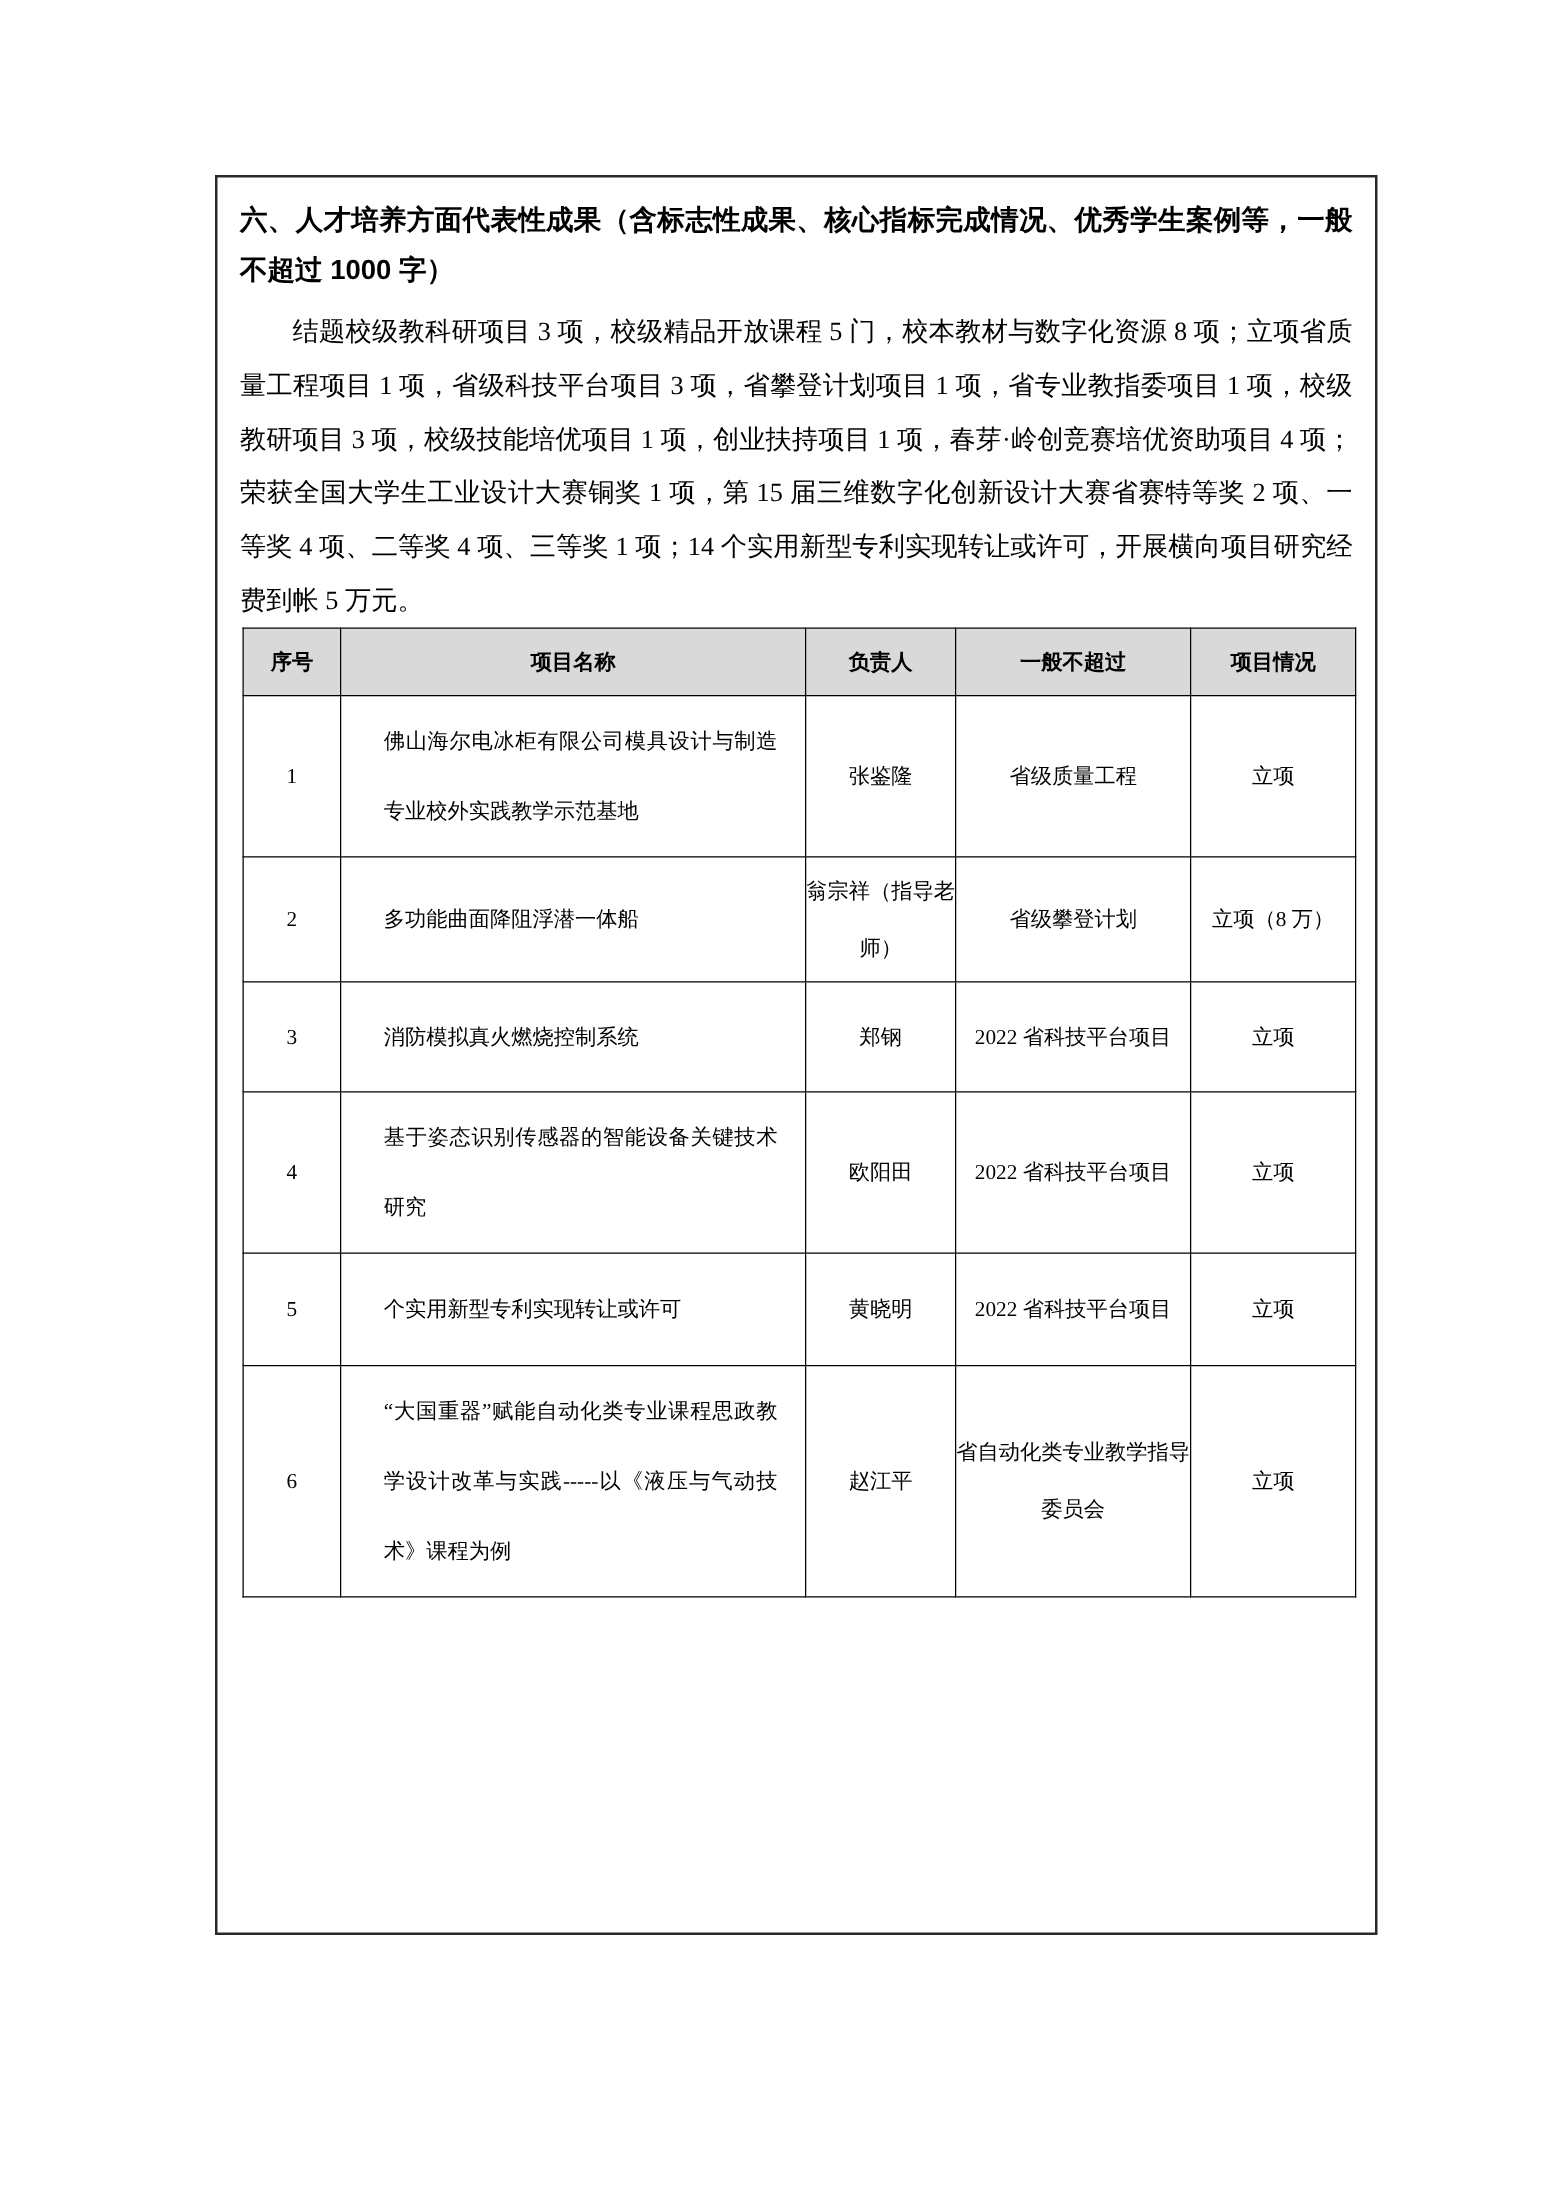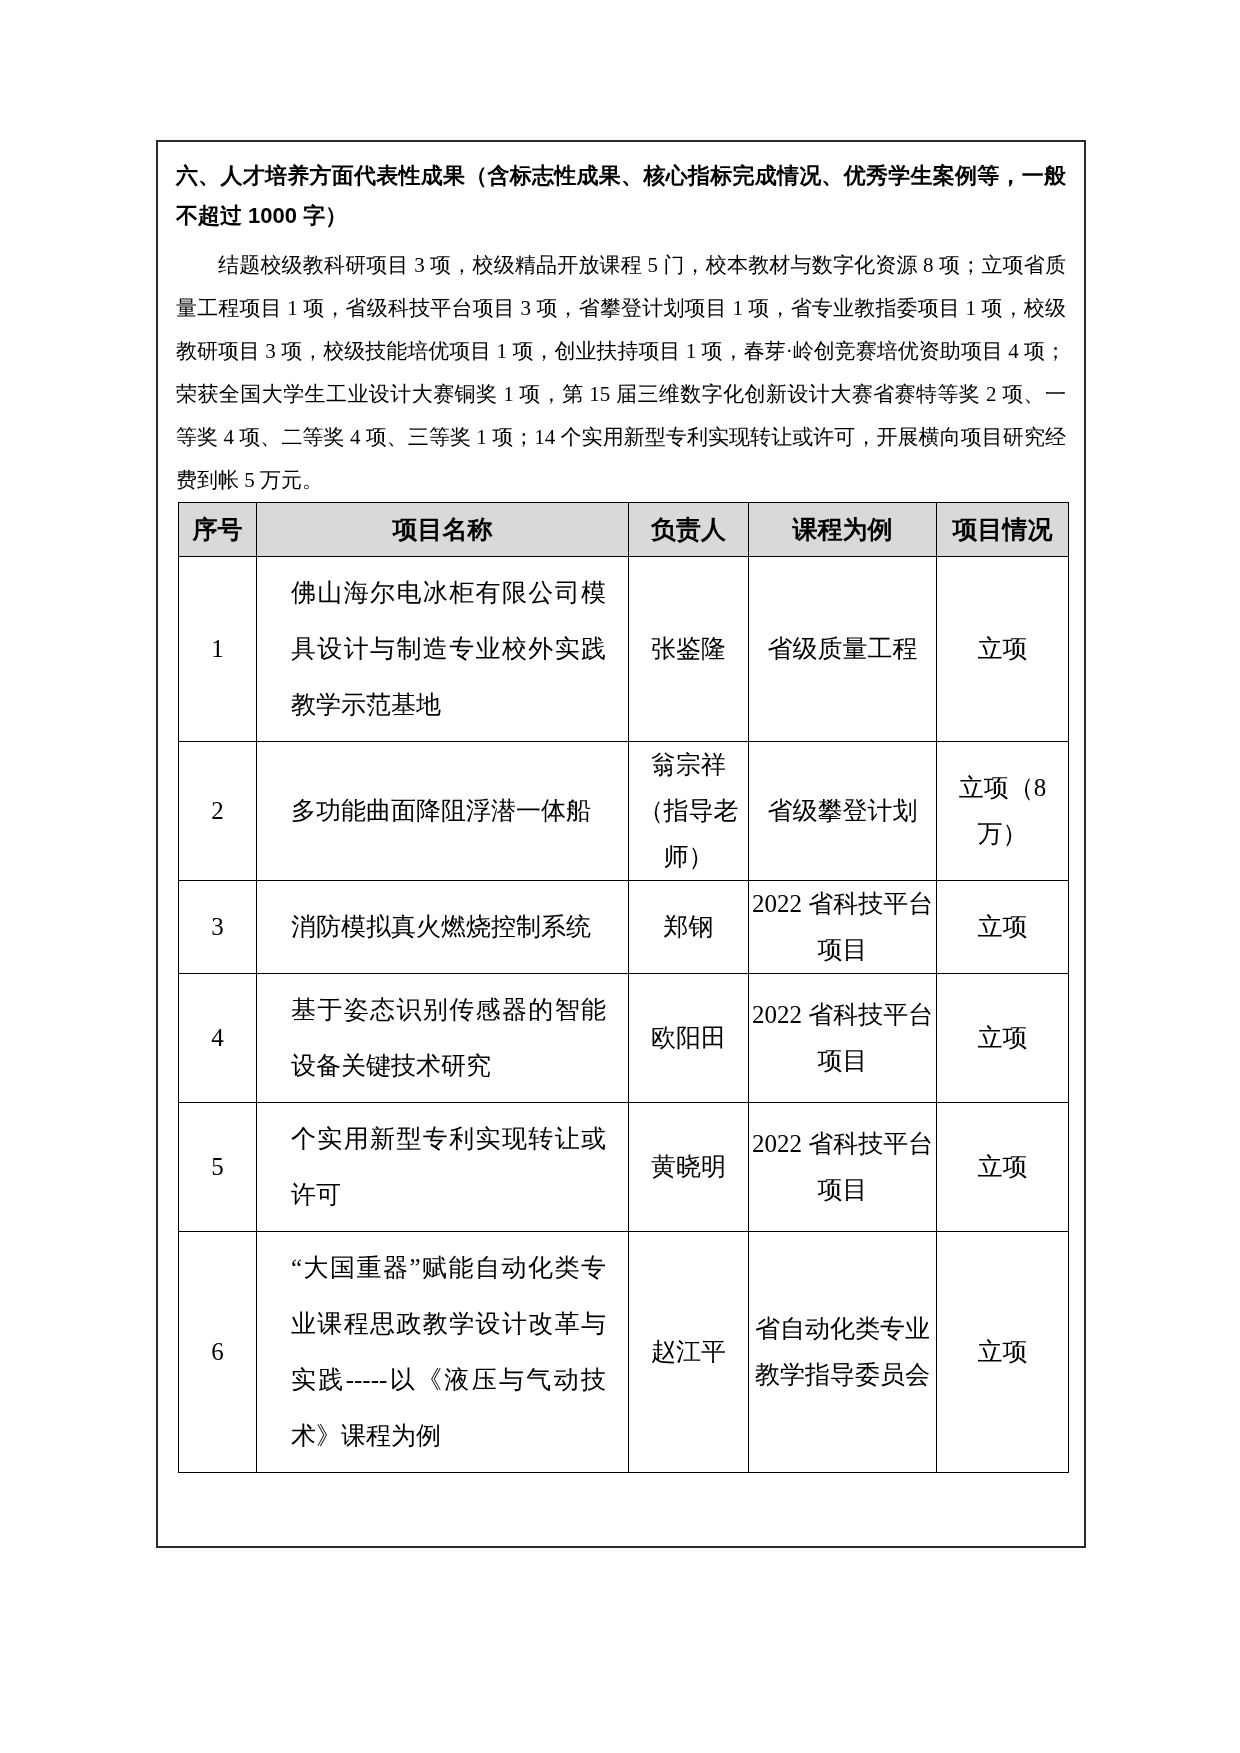--- a/index.html
+++ b/index.html
@@ -7,21 +7,21 @@
   .page {
     position:relative;
     width:1240px; height:1753px;
     background:#ffffff;
     font-family:"Liberation Serif","DejaVu Serif",serif;
     color:#000000;
     overflow:hidden;
   }
   .form-cell {
     position:absolute;
-    left:156px; top:140px;
+    left:172px; top:140px;
     width:930px; height:1408px;
     border:2px solid #2a2a2a;
     padding:10px 18px 0 18px;
     overflow:hidden;
   }
   .section-title {
     font-family:"Liberation Sans","DejaVu Sans",sans-serif;
     font-weight:bold;
     font-size:22px;
     line-height:40px;
@@ -40,21 +40,21 @@
     margin:16px 0 14px 0;
   }
   table.projects {
     border-collapse:collapse;
     table-layout:fixed;
     width:890px;
     margin-left:2px;
   }
   table.projects th, table.projects td {
     border:1.5px solid #000000;
-    font-size:25px;
+    font-size:17px;
     vertical-align:middle;
   }
   table.projects th {
     background:#d9d9d9;
     font-weight:bold;
     height:54px;
     text-align:center;
   }
   td.c { text-align:center; line-height:46px; }
   td.name { text-align:justify; padding:8px 22px 8px 34px; line-height:56px; }
@@ -88,21 +88,21 @@
           <col class="c-nm">
           <col class="c-ld">
           <col class="c-ct">
           <col class="c-st">
       </colgroup>
       <thead>
         <tr>
           <th>序号</th>
           <th>项目名称</th>
           <th>负责人</th>
-          <th>课程为例</th>
+          <th>一般不超过</th>
           <th>项目情况</th>
         </tr>
       </thead>
       <tbody>
         <tr class="r1">
           <td class="c">1</td>
           <td class="name">佛山海尔电冰柜有限公司模具设计与制造专业校外实践教学示范基地</td>
           <td class="c">张鉴隆</td>
           <td class="c">省级质量工程</td>
           <td class="c">立项</td>

